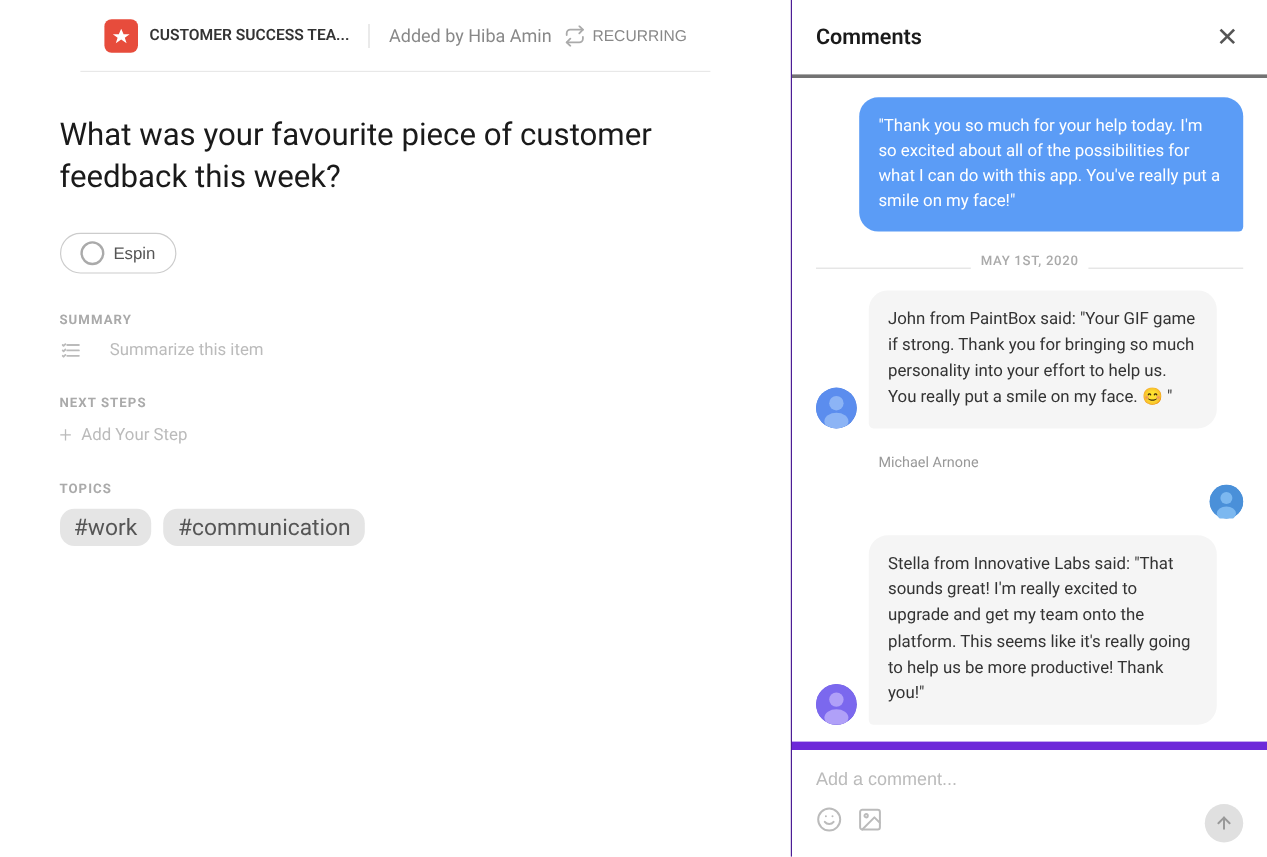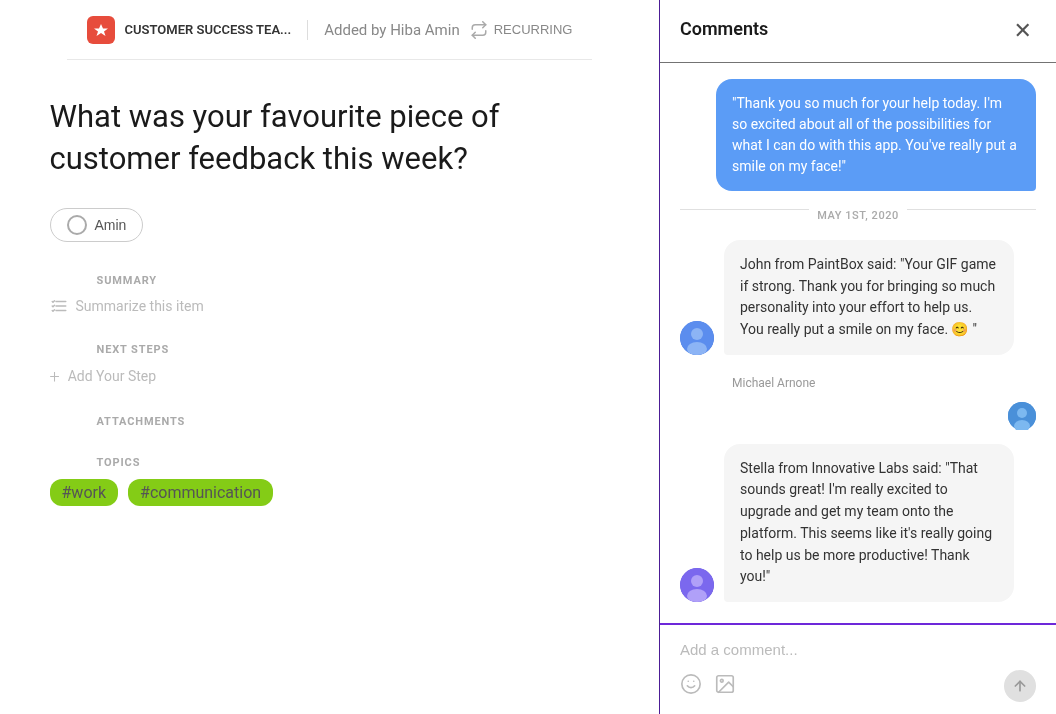--- a/index.html
+++ b/index.html
@@ -74,21 +74,21 @@
       background: none;
     }
 
     .main-content {
       padding: 36px 40px 20px 40px;
       flex: 1;
       overflow-y: auto;
     }
 
     .question-title {
-      font-size: 31px;
+      font-size: 26px;
       font-weight: 400;
       color: #1a1a1a;
       line-height: 1.35;
       margin-bottom: 28px;
       max-width: 560px;
     }
 
     .status-btn {
       display: flex;
       align-items: center;
@@ -112,31 +112,30 @@
       flex-shrink: 0;
     }
 
     .section-label {
       font-size: 11px;
       font-weight: 700;
       letter-spacing: 0.08em;
       color: #aaa;
       text-transform: uppercase;
       margin-bottom: 10px;
-      margin-left: 47px;
     }
 
     .section-block {
       margin-bottom: 28px;
     }
 
     .summary-row {
       display: flex;
       align-items: center;
-      gap: 8px;
+      gap: 24px;
       color: #bbb;
       font-size: 14px;
       cursor: pointer;
     }
 
     .add-row {
       display: flex;
       align-items: center;
       gap: 8px;
       color: #bbb;
@@ -165,40 +164,41 @@
       cursor: pointer;
     }
 
     .topics-row {
       display: flex;
       gap: 10px;
       flex-wrap: wrap;
     }
 
     .topic-tag {
-      font-size: 16px;
+      font-size: 19px;
       color: #555;
-      background: #84cc16;
+      background: #e5e5e5;
       padding: 4px 12px;
       border-radius: 12px;
     }
 
     
     .right-panel {
       flex: 1;
       display: flex;
       flex-direction: column;
       background: #fff;
     }
 
     .comments-header {
       display: flex;
+      align-items: center;
       justify-content: space-between;
       padding: 18px 20px;
-      border-bottom: 1px solid #737373;
+      border-bottom: 3px solid #737373;
     }
 
     .comments-title {
       font-size: 18px;
       font-weight: 600;
       color: #1a1a1a;
     }
 
     .close-btn {
       background: none;
@@ -226,21 +226,21 @@
       border-radius: 16px 16px 4px 16px;
       padding: 14px 16px;
       font-size: 14px;
       line-height: 1.5;
       align-self: flex-end;
       max-width: 320px;
     }
 
     .date-divider {
       display: flex;
-      align-items: flex-start;
+      align-items: flex-end;
       gap: 8px;
       margin: 6px 0;
     }
 
     .date-divider .line {
       flex: 1;
       height: 1px;
       background: #e0e0e0;
     }
 
@@ -312,21 +312,21 @@
       display: flex;
       align-items: center;
       justify-content: center;
       color: white;
       font-size: 12px;
       font-weight: 600;
     }
 
     
     .comment-input-area {
-      border-top: 2px solid #6d28d9;
+      border-top: 7px solid #6d28d9;
       padding: 12px 20px 4px 20px;
     }
 
     .comment-input {
       width: 100%;
       border: none;
       outline: none;
       font-size: 15px;
       color: #333;
       background: transparent;
@@ -390,21 +390,21 @@
       </svg>
       <span>RECURRING</span>
     </button>
   </div>
 
   <div class="main-content">
     <h1 class="question-title">What was your favourite piece of customer feedback this week?</h1>
 
     <button class="status-btn">
       <div class="status-circle"></div>
-      <span>Amin</span>
+      <span>Espin</span>
     </button>
 
     <div class="section-block">
       <div class="section-label">SUMMARY</div>
       <div class="summary-row">
         <svg width="18" height="18" viewBox="0 0 24 24" fill="none" stroke="#bbb" stroke-width="2" stroke-linecap="round" stroke-linejoin="round">
           <line x1="8" y1="6" x2="21" y2="6"></line>
           <line x1="8" y1="12" x2="21" y2="12"></line>
           <line x1="8" y1="18" x2="21" y2="18"></line>
           <polyline points="3 6 4 7 6 5"></polyline>
@@ -417,21 +417,20 @@
 
     <div class="section-block">
       <div class="section-label">NEXT STEPS</div>
       <div class="add-row">
         <span class="plus">+</span>
         <span>Add Your Step</span>
       </div>
     </div>
 
     <div class="section-block">
-      <div class="section-label">ATTACHMENTS</div>
     </div>
 
     <div class="section-block">
       <div class="section-label">TOPICS</div>
       <div class="topics-row">
         <span class="topic-tag">#work</span>
         <span class="topic-tag">#communication</span>
       </div>
     </div>
   </div>

